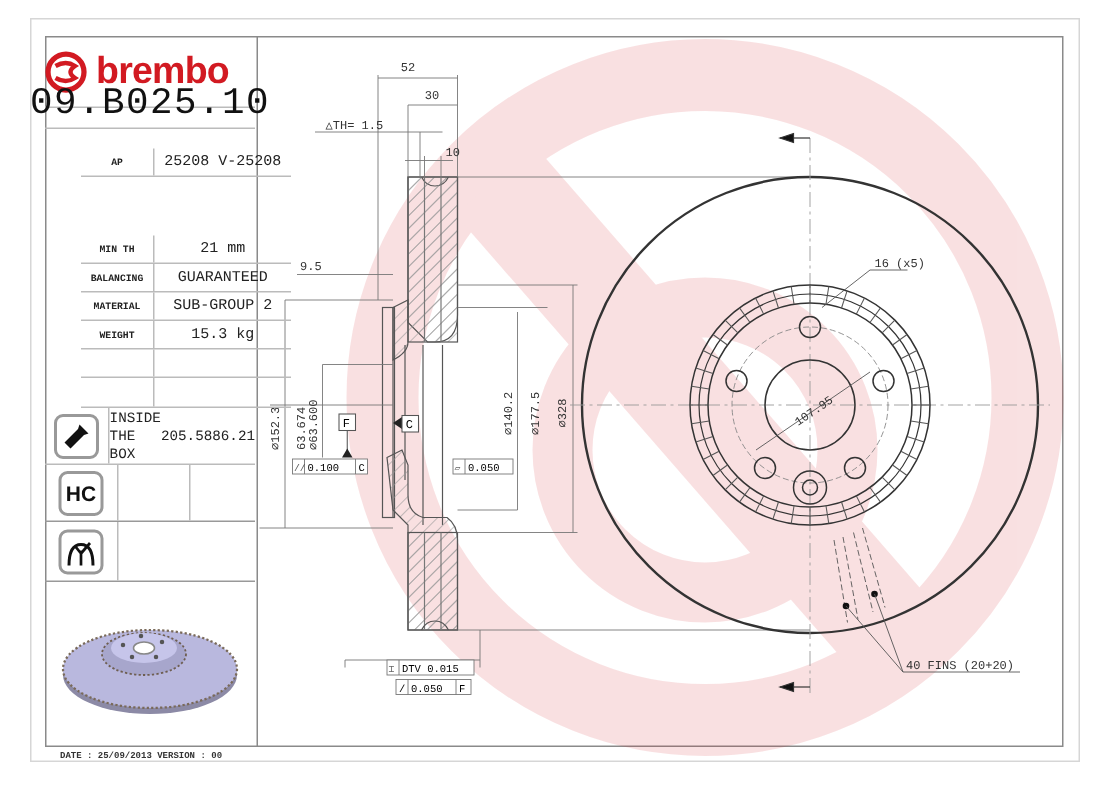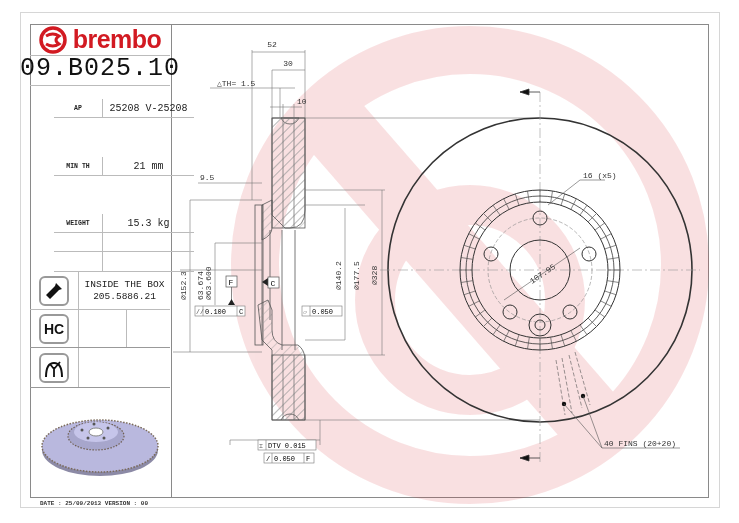--- a/index.html
+++ b/index.html
@@ -1,21 +1,21 @@
 <!DOCTYPE html>
 <html><head>
 <meta charset="utf-8">
 <style>
   html,body{margin:0;padding:0;background:#fff;}
   body{width:739px;height:523px;position:relative;overflow:hidden;font-family:"Liberation Mono","DejaVu Sans Mono",monospace;color:#222;}
   .sheet{position:absolute;left:20px;top:12px;width:700px;height:496px;border:1px solid #d6d6d6;box-sizing:border-box;}
   .frame{position:absolute;left:30px;top:24px;width:679px;height:474px;border:1.5px solid #8a8a8a;box-sizing:border-box;}
   .left{position:absolute;left:30px;top:24px;width:142px;height:474px;border-right:1.5px solid #8a8a8a;box-sizing:border-box;}
   .cell{position:absolute;left:0;width:140px;border-bottom:1px solid #bbb;box-sizing:border-box;}
-  .logo{top:0;height:32px;display:flex;align-items:center;justify-content:center;}
+  .logo{top:0;height:48px;display:flex;align-items:center;}
   .logo-text{font-family:"Liberation Sans",sans-serif;font-weight:bold;font-size:25px;color:#d21a22;letter-spacing:-0.5px;margin-left:6px;}
   .partno{top:28px;height:34px;font-size:25px;display:flex;align-items:center;justify-content:center;color:#111;letter-spacing:1px;}
   .row{left:0;height:19px;display:flex;font-size:10px;margin-left:24px;}
   .row .k{width:48px;border-right:1px solid #bbb;font-size:6.5px;font-weight:bold;display:flex;align-items:center;justify-content:center;}
   .row .v{flex:1;display:flex;align-items:center;justify-content:center;white-space:nowrap;font-size:10px;}
   .iconbox{width:30px;height:30px;border:2px solid #999;border-radius:6px;box-sizing:border-box;display:flex;align-items:center;justify-content:center;}
   .date{position:absolute;left:40px;top:500px;font-size:6px;font-weight:bold;color:#333;}
   svg text{font-family:"Liberation Mono","DejaVu Sans Mono",monospace;}
 </style>
 </head>
@@ -256,20 +256,28 @@
   <div class="cell partno">09.B025.10</div>
 
   <div class="cell row" style="top:75px">
       <div class="k">AP</div>
       <div class="v">25208 V-25208</div>
     </div>
   <div class="cell row" style="top:133px">
       <div class="k">MIN TH</div>
       <div class="v">21 mm</div>
     </div>
+  <div class="cell row" style="top:152px">
+      <div class="k">BALANCING</div>
+      <div class="v">GUARANTEED</div>
+    </div>
+  <div class="cell row" style="top:171px">
+      <div class="k">MATERIAL</div>
+      <div class="v">SUB-GROUP 2</div>
+    </div>
   <div class="cell row" style="top:190px">
       <div class="k">WEIGHT</div>
       <div class="v">15.3 kg</div>
     </div>
   <div class="cell row" style="top:209px">
       <div class="k"></div>
       <div class="v"></div>
     </div>
   <div class="cell row" style="top:228px;height:20px">
       <div class="k" style="border-right:1px solid #bbb"></div>
@@ -277,21 +285,21 @@
     </div>
 
   <div class="cell" style="top:248px;height:38px;display:flex;">
     <div style="width:48px;border-right:1px solid #bbb;display:flex;align-items:center;justify-content:center;">
       <div class="iconbox">
         <svg width="20" height="20" viewBox="0 0 20 20">
             <path d="M12 2 L18 8 L15 9 L6 18 L2 14 L11 5 Z" fill="#111"></path>
           </svg>
       </div>
     </div>
-    <div style="flex:1;display:flex;flex-direction:column;align-items:center;justify-content:center;font-size:9.5px;line-height:12px;">
+    <div style="flex:1;display:flex;flex-direction:row;align-items:center;justify-content:center;font-size:9.5px;line-height:12px;">
       <span>INSIDE THE BOX</span>
       <span>205.5886.21</span>
     </div>
   </div>
 
   <div class="cell" style="top:286px;height:38px;display:flex;border-bottom:1.5px solid #999">
     <div style="width:48px;border-right:1px solid #bbb;display:flex;align-items:center;justify-content:center;">
       <div class="iconbox" style="font-family:'Liberation Sans',sans-serif;font-weight:bold;font-size:14px;color:#111;">HC</div>
     </div>
     <div style="width:47px;border-right:1px solid #bbb;"></div>

